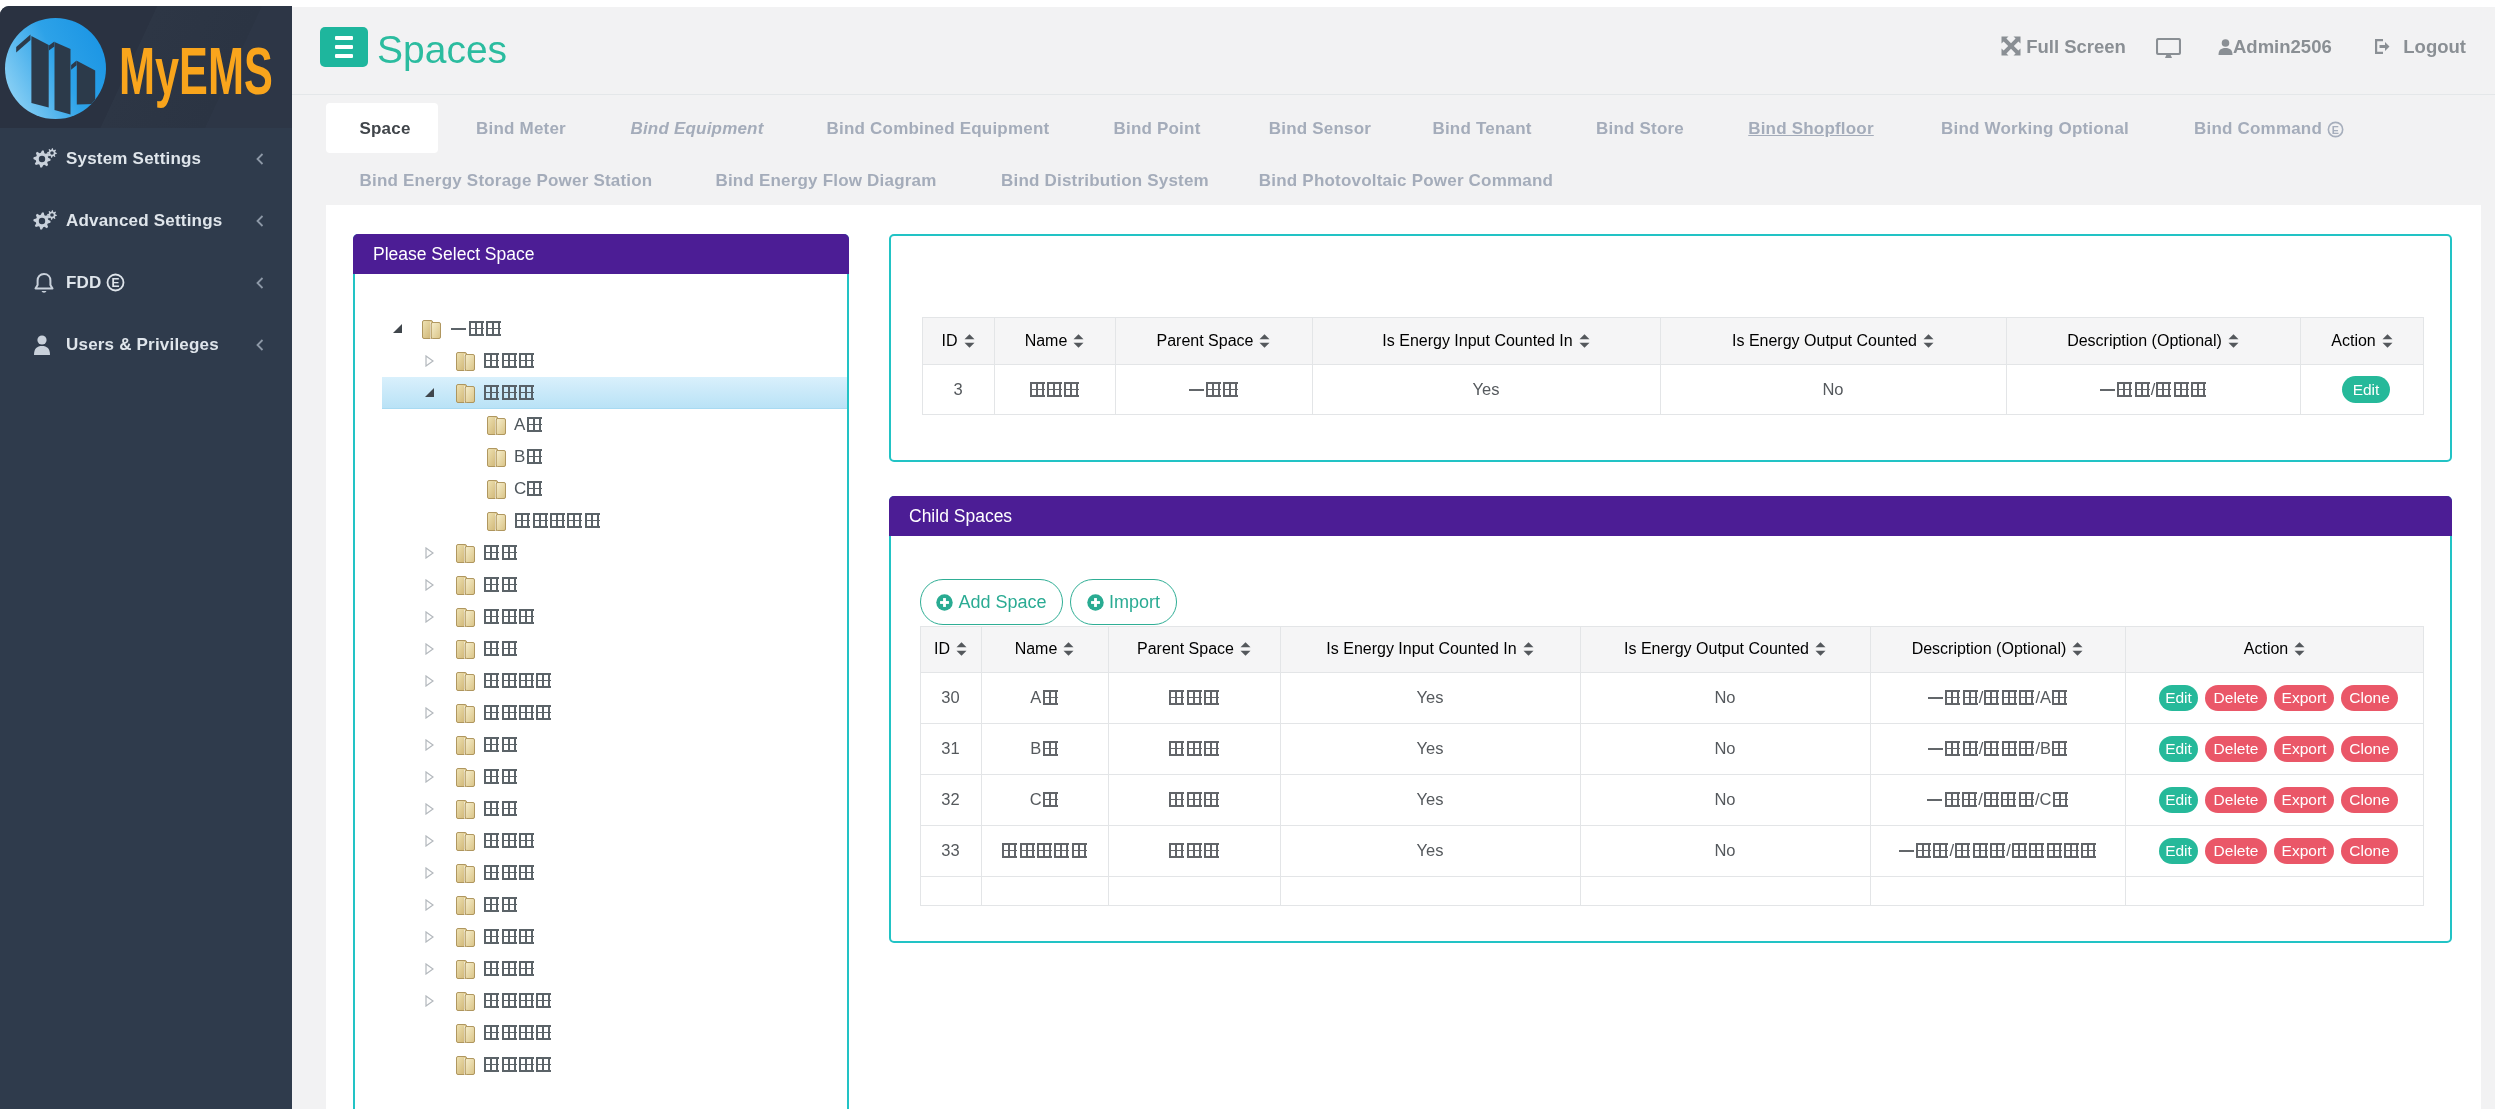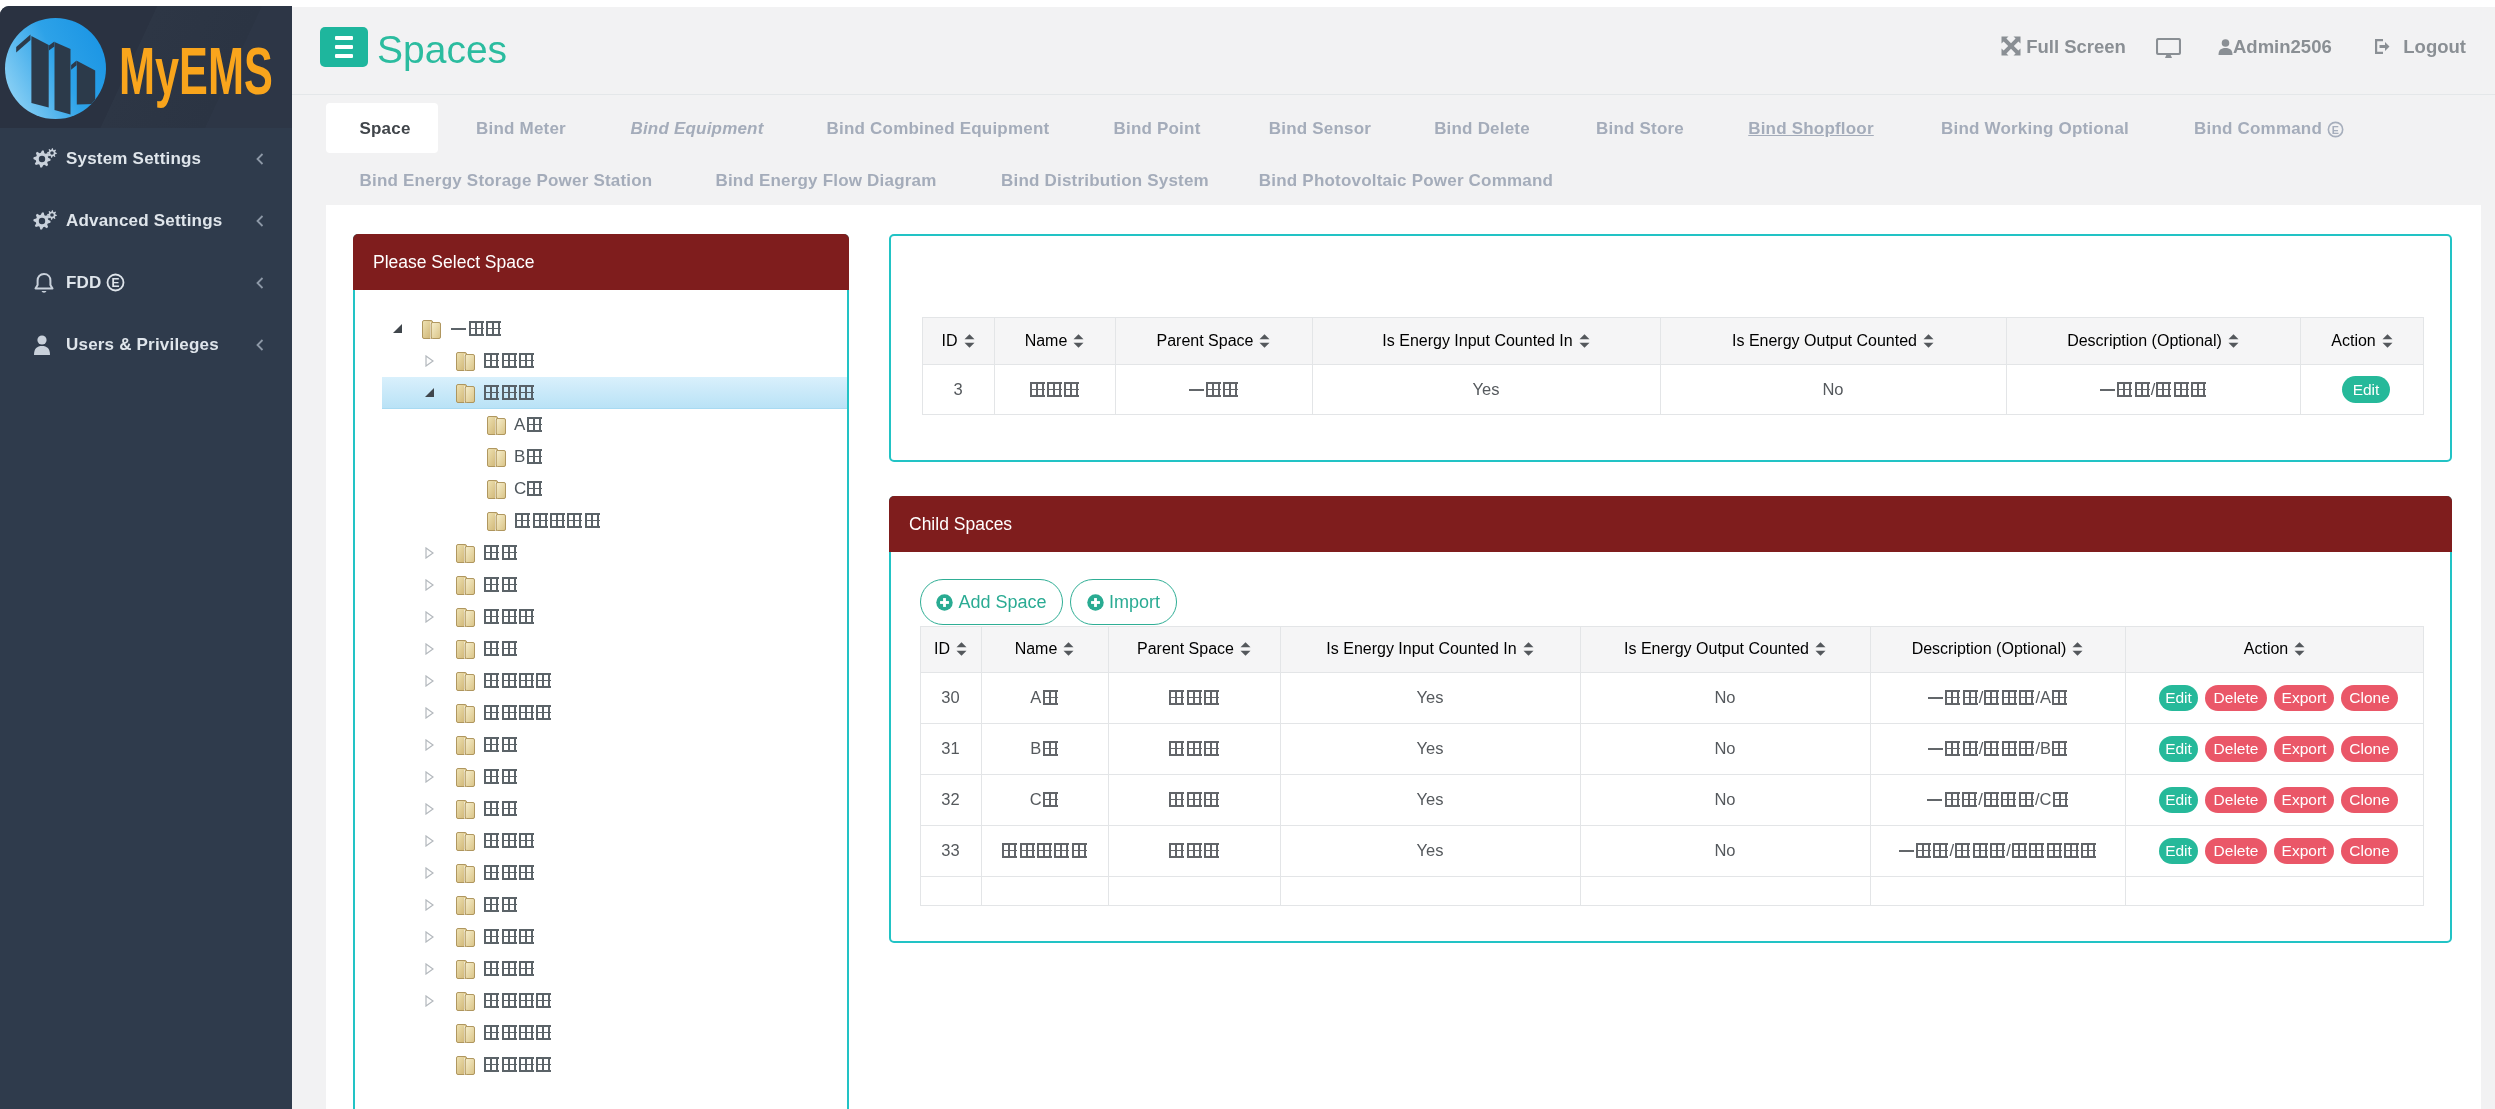--- a/index.html
+++ b/index.html
@@ -23,21 +23,21 @@
 #pgtitle { left:377px; top:28px; font-size:39px; color:#2bbc9f; }
 .hright { color:#8a8f94; font-weight:bold; font-size:18.5px; white-space:nowrap; }
 
 
 #activetab { left:326px; top:103px; width:112px; height:50px; background:#fff; border-radius:4px; }
 .tab { transform:translate(-50%,-50%); font-size:17px; letter-spacing:0.2px; font-weight:bold; color:#a4acba; white-space:nowrap; }
 .tab.on { color:#40454a; }
 
 
 .panel { border:2px solid #22c3c5; border-radius:5px; background:#fff; }
-.phead { position:absolute; left:-2px; top:-2px; right:-2px; height:56px; background:#7f1d1d; border-radius:5px 5px 0 0; color:#fff; font-size:17.5px; }
+.phead { position:absolute; left:-2px; top:-2px; right:-2px; height:40px; background:#4c1d95; border-radius:5px 5px 0 0; color:#fff; font-size:17.5px; }
 .phead span { position:absolute; left:20px; top:50%; transform:translateY(-50%); }
 
 
 #treepanel { left:353px; top:234px; width:496px; height:900px; }
 .trow { position:absolute; height:32px; width:100%; }
 .trow .lbl { position:absolute; top:50%; transform:translateY(-50%); font-size:17px; color:#4e565c; white-space:nowrap; }
 #selband { position:absolute; left:27px; right:0px; top:0; height:32px; background:linear-gradient(#d9f0fc,#b9e2f6); border-bottom:1px solid #a8daf2; }
 
 
 .folder { position:absolute; top:50%; transform:translateY(-50%); width:19px; height:20px; }
@@ -165,21 +165,21 @@
   &nbsp;Logout
 </div>
 
 <div id="activetab" class="abs"></div>
 <span class="tab on abs" style="left:385px; top:129px;">Space</span>
 <span class="tab abs" style="left:521px; top:129px;">Bind Meter</span>
 <span class="tab abs" style="left:697px; top:129px;font-style:italic;">Bind Equipment</span>
 <span class="tab abs" style="left:938px; top:129px;">Bind Combined Equipment</span>
 <span class="tab abs" style="left:1157px; top:129px;">Bind Point</span>
 <span class="tab abs" style="left:1320px; top:129px;">Bind Sensor</span>
-<span class="tab abs" style="left:1482px; top:129px;">Bind Delete</span>
+<span class="tab abs" style="left:1482px; top:129px;">Bind Tenant</span>
 <span class="tab abs" style="left:1640px; top:129px;">Bind Store</span>
 <span class="tab abs" style="left:1811px; top:129px;text-decoration:underline;">Bind Shopfloor</span>
 <span class="tab abs" style="left:2035px; top:129px;">Bind Working Optional</span>
 <span class="tab abs" style="left:2269px; top:129px;">Bind Command <svg width="17" height="17" viewBox="0 0 19 19" style="vertical-align:-4px">
       <circle cx="9.5" cy="9.5" r="8" fill="none" stroke="#a6aebc" stroke-width="1.8"></circle>
       <text x="9.5" y="14" text-anchor="middle" font-size="12" font-weight="bold" fill="#a6aebc">E</text>
     </svg></span>
 <span class="tab abs" style="left:506px; top:181px;">Bind Energy Storage Power Station</span>
 <span class="tab abs" style="left:826px; top:181px;">Bind Energy Flow Diagram</span>
 <span class="tab abs" style="left:1105px; top:181px;">Bind Distribution System</span>

